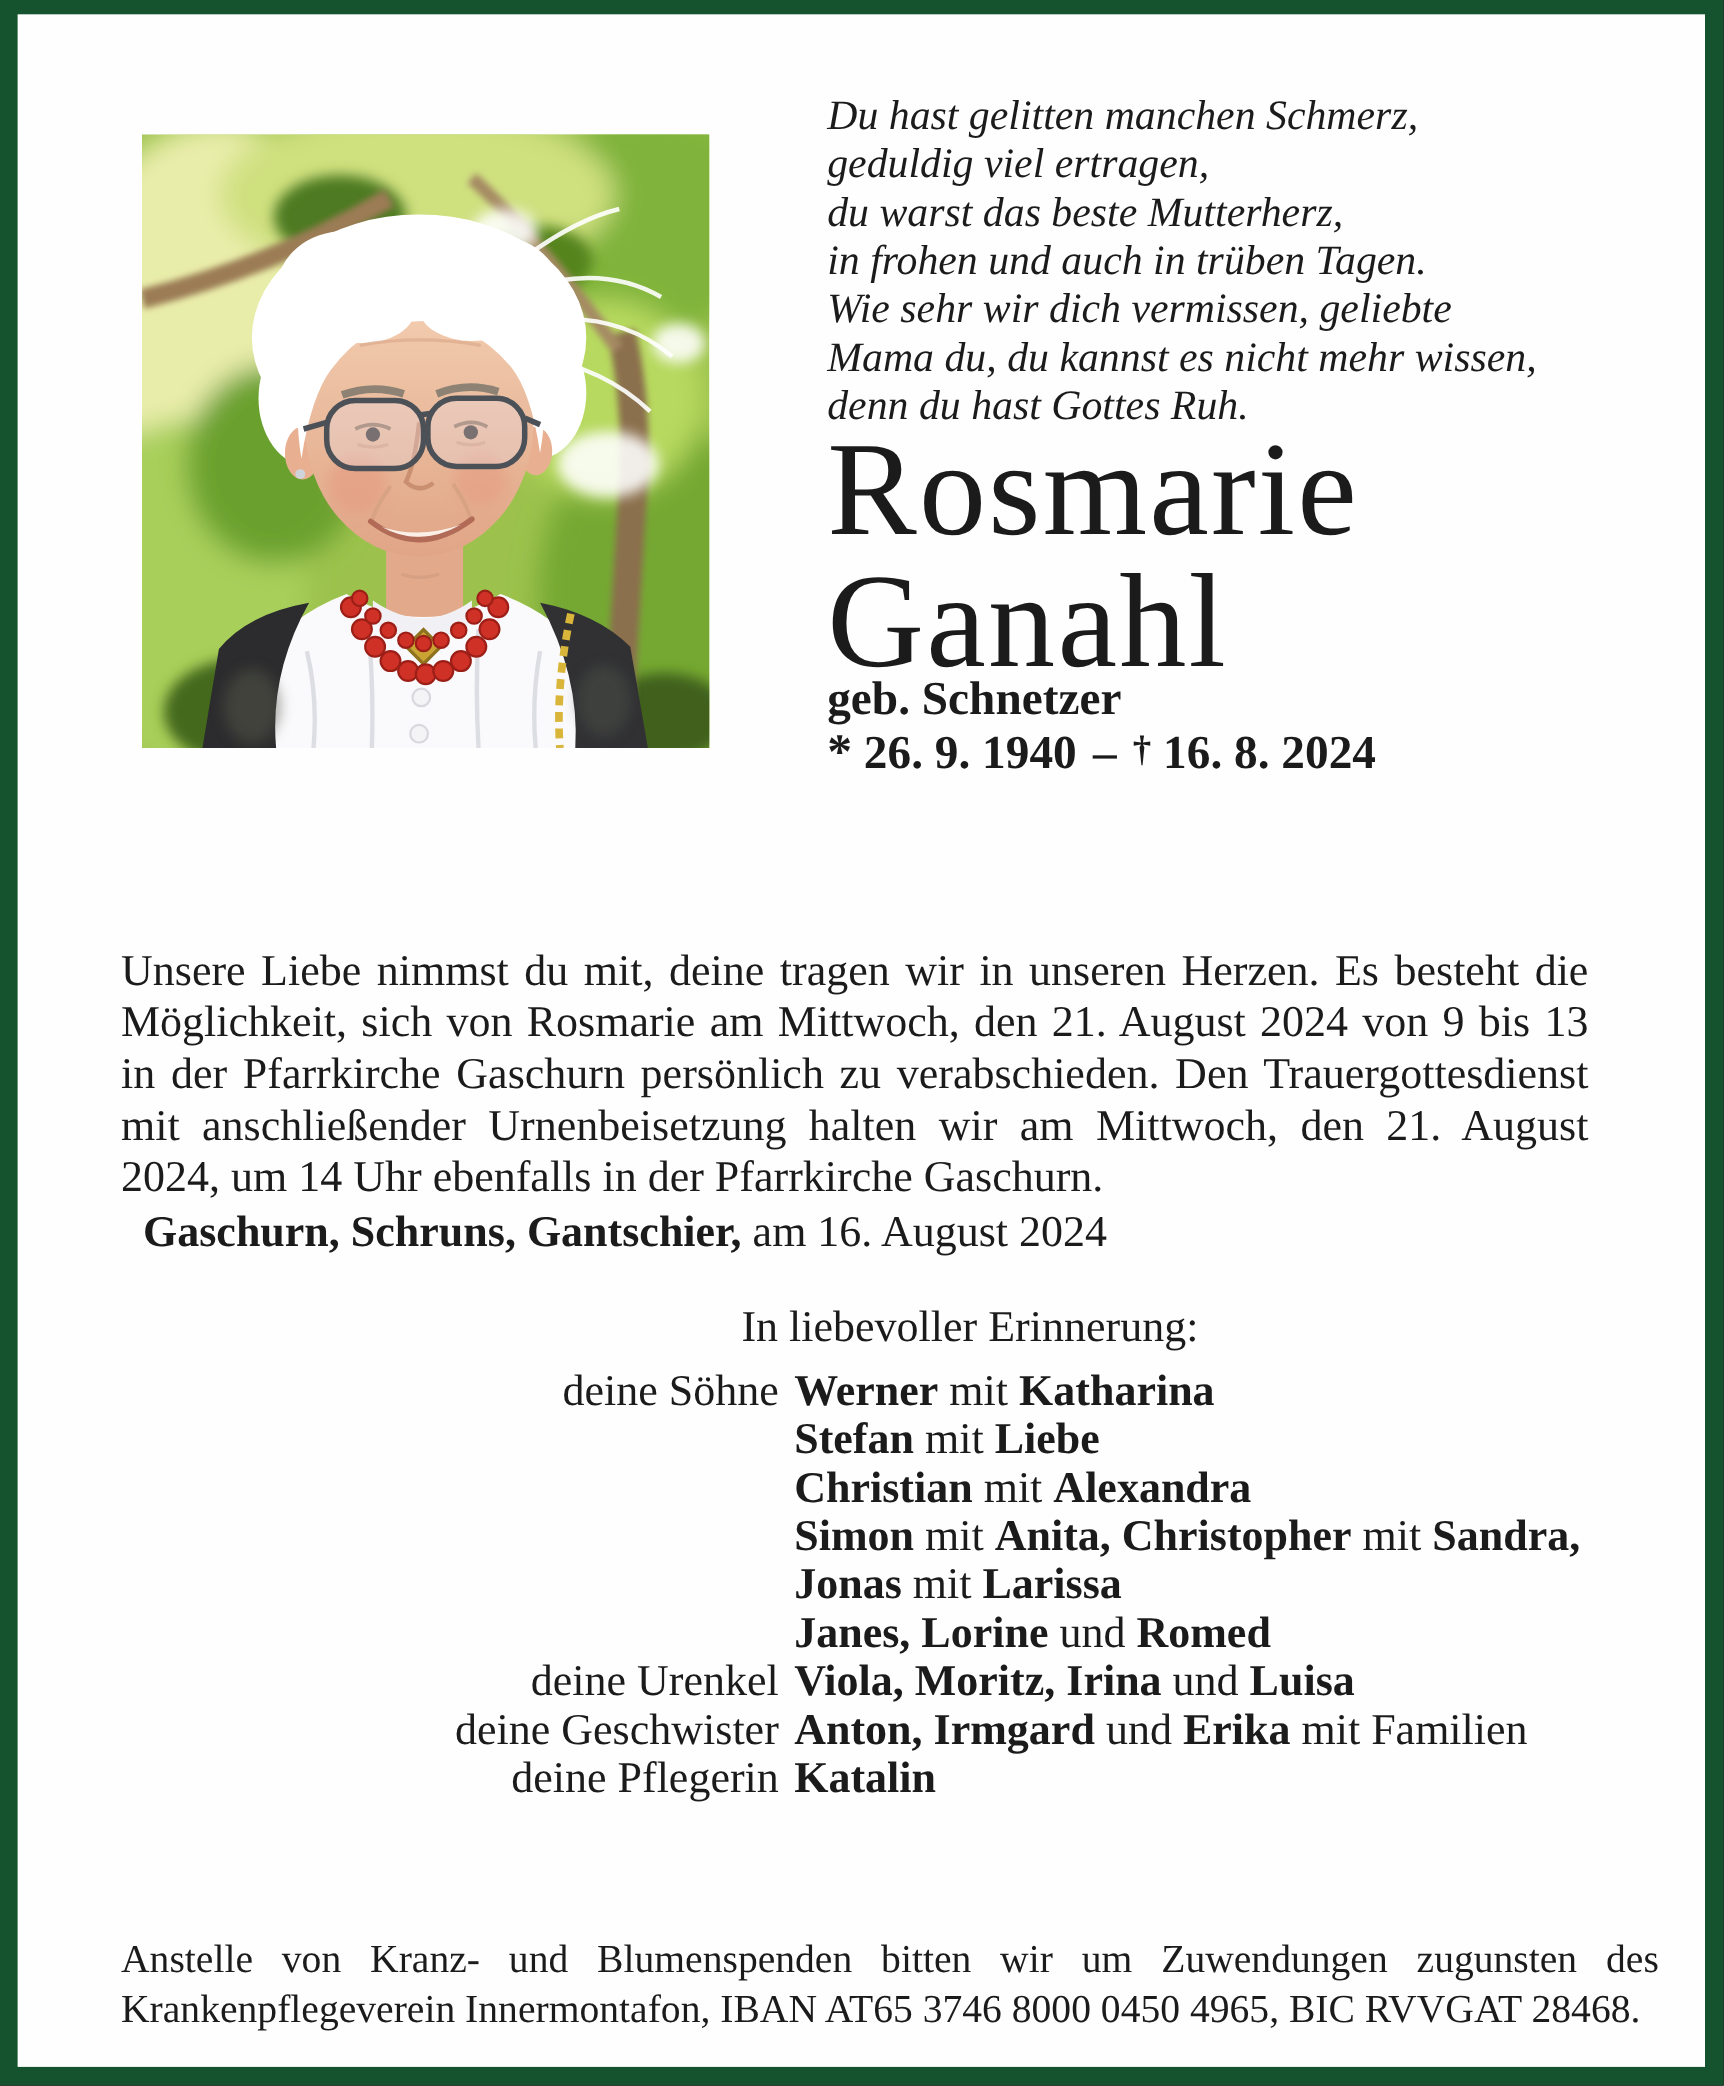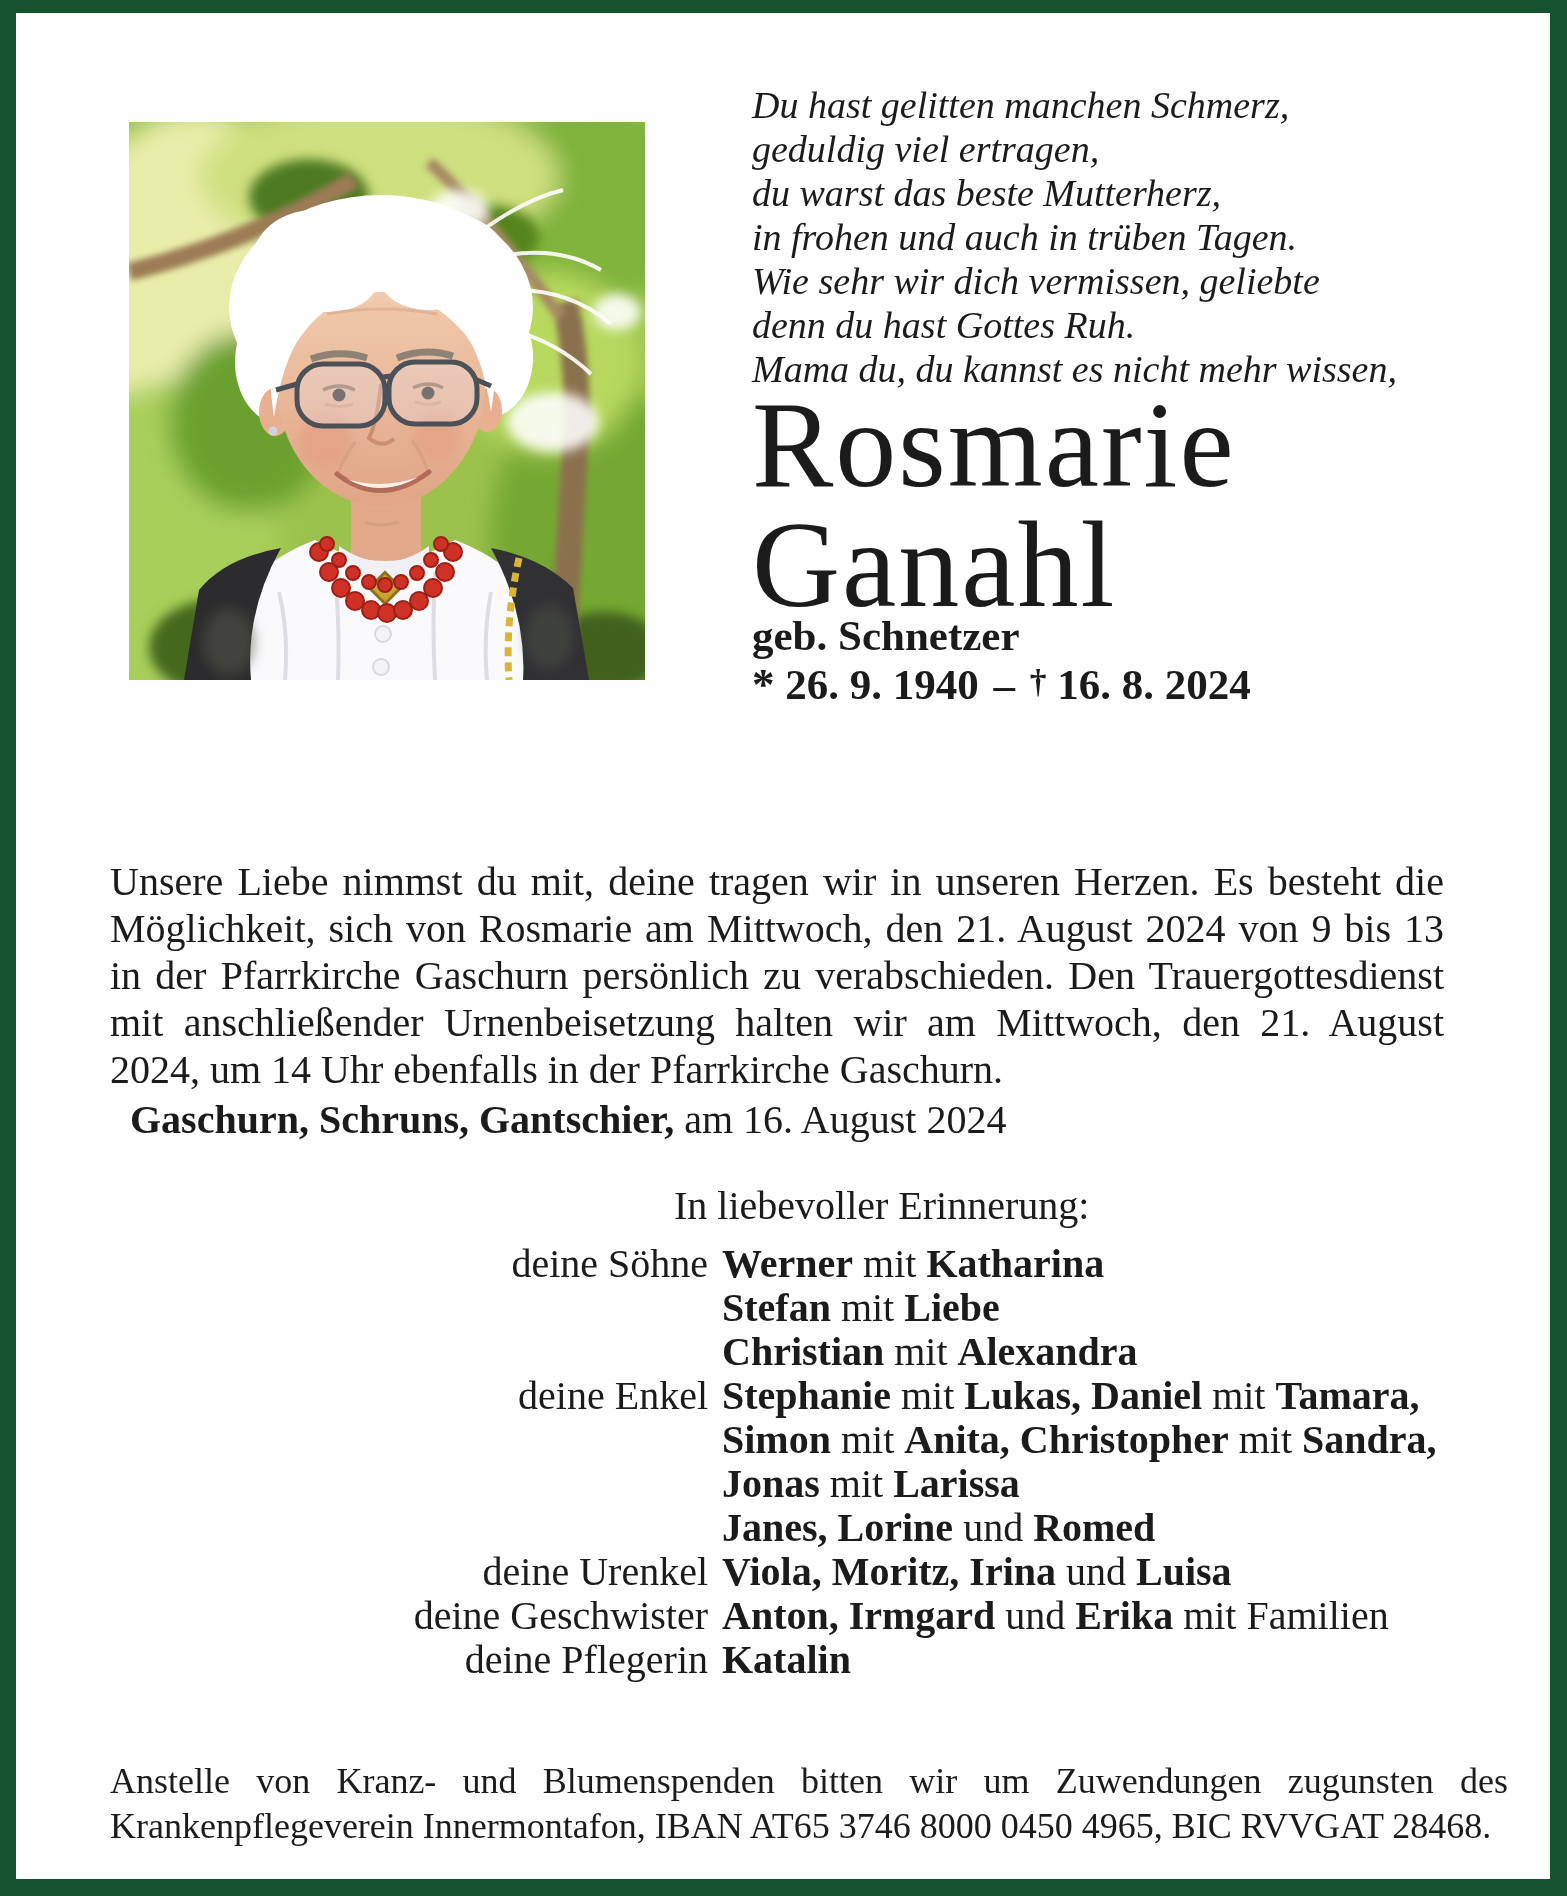--- a/index.html
+++ b/index.html
@@ -210,22 +210,22 @@
       </svg>
     </div>
 
     <div class="right-col">
       <div class="poem" id="poem">
           <div>Du hast gelitten manchen Schmerz,</div>
           <div>geduldig viel ertragen,</div>
           <div>du warst das beste Mutterherz,</div>
           <div>in frohen und auch in trüben Tagen.</div>
           <div>Wie sehr wir dich vermissen, geliebte</div>
+          <div>Mama du, du kannst es nicht mehr wissen,</div>
           <div>denn du hast Gottes Ruh.</div>
-          <div>Mama du, du kannst es nicht mehr wissen,</div>
         </div>
       <div class="big-name">
         <div>Rosmarie</div>
         <div>Ganahl</div>
       </div>
       <div class="maiden">geb. Schnetzer</div>
       <div class="dates">
         <span class="star">*</span>
         <span>26. 9. 1940</span>
         <span class="sep">–</span>
@@ -249,24 +249,20 @@
           </div>
           <div class="mem-row">
             <span class="mem-label"></span>
             <span class="mem-names"><span class="seg-b">Stefan</span><span> mit </span><span class="seg-b">Liebe</span></span>
           </div>
           <div class="mem-row">
             <span class="mem-label"></span>
             <span class="mem-names"><span class="seg-b">Christian</span><span> mit </span><span class="seg-b">Alexandra</span></span>
           </div>
           <div class="mem-row">
-            <span class="mem-label">deine Enkel</span>
-            <span class="mem-names"><span class="seg-b">Stephanie</span><span> mit </span><span class="seg-b">Lukas, Daniel</span><span> mit </span><span class="seg-b">Tamara,</span></span>
-          </div>
-          <div class="mem-row">
             <span class="mem-label"></span>
             <span class="mem-names"><span class="seg-b">Simon</span><span> mit </span><span class="seg-b">Anita, Christopher</span><span> mit </span><span class="seg-b">Sandra,</span></span>
           </div>
           <div class="mem-row">
             <span class="mem-label"></span>
             <span class="mem-names"><span class="seg-b">Jonas</span><span> mit </span><span class="seg-b">Larissa</span></span>
           </div>
           <div class="mem-row">
             <span class="mem-label"></span>
             <span class="mem-names"><span class="seg-b">Janes, Lorine</span><span> und </span><span class="seg-b">Romed</span></span>

